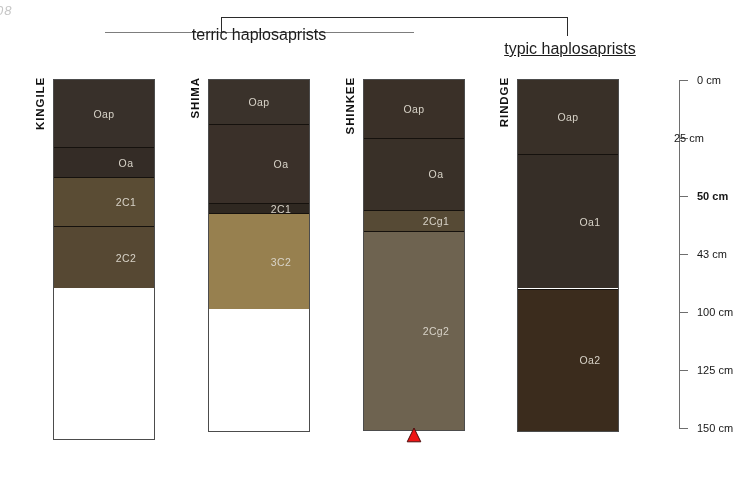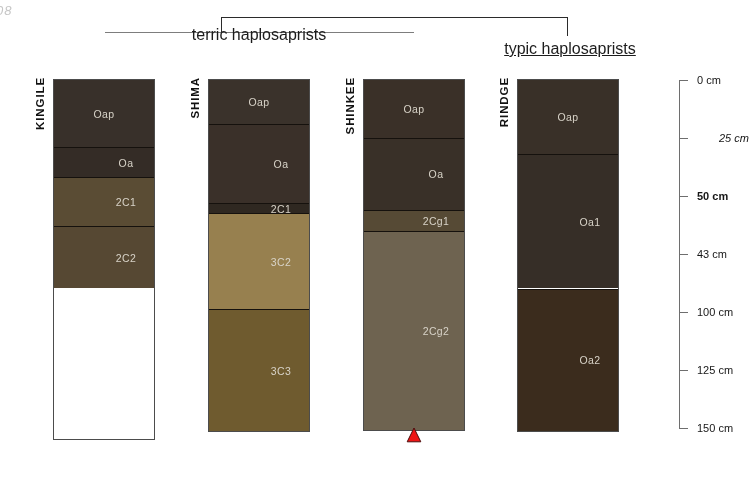--- a/index.html
+++ b/index.html
@@ -78,23 +78,20 @@
         </div>
         <div class="horizon hb" style="top: 44.0173px; height: 78.7678px; background: rgb(58, 48, 41);">
           <span class="horizon-label">Oa</span>
         </div>
         <div class="horizon hb" style="top: 122.785px; height: 10.4252px; background: rgb(47, 40, 33);">
           <span class="horizon-label">2C1</span>
         </div>
         <div class="horizon hb" style="top: 133.21px; height: 96.1431px; background: rgb(151, 128, 79);">
           <span class="horizon-label">3C2</span>
         </div>
-        <div class="horizon hb" style="top: 229.353px; height: 121.627px; background: rgb(111, 91, 47);">
-          <span class="horizon-label">3C3</span>
-        </div>
       </div>
       <div class="prof-name" style="left: 344px; top: 77px;">SHINKEE</div>
       <div class="profile-column" style="left: 363px; top: 79px; width: 102px; height: 351.822px;">
         <div class="horizon" style="top: 0px; height: 57.9175px; background: rgb(58, 48, 40);">
           <span class="horizon-label">Oap</span>
         </div>
         <div class="horizon hb" style="top: 57.9175px; height: 71.8177px; background: rgb(57, 48, 40);">
           <span class="horizon-label">Oa</span>
         </div>
         <div class="horizon hb" style="top: 129.735px; height: 20.8503px; background: rgb(86, 74, 53);">
@@ -116,21 +113,21 @@
           <span class="horizon-label">Oa2</span>
         </div>
       </div>
     </div>
 
   <div id="scale">
       <div class="scale-line" style="left: 679px; top: 80px; height: 347.505px;"></div>
       <div class="scale-tick" style="left: 679px; top: 80px;"></div>
       <div class="scale-tick-label" style="left: 697px; top: 74px;">0 cm</div>
       <div class="scale-tick" style="left: 679px; top: 137.917px;"></div>
-      <div class="scale-tick-label" style="left: 719px; top: 131.917px; font-style: italic;">25 cm</div>
+      <div class="scale-tick-label" style="left: 674px; top: 131.917px;">25 cm</div>
       <div class="scale-tick" style="left: 679px; top: 195.835px;"></div>
       <div class="scale-tick-label" style="left: 697px; top: 189.835px; font-weight: bold;">50 cm</div>
       <div class="scale-tick" style="left: 679px; top: 253.752px;"></div>
       <div class="scale-tick-label" style="left: 697px; top: 247.752px;">43 cm</div>
       <div class="scale-tick" style="left: 679px; top: 311.67px;"></div>
       <div class="scale-tick-label" style="left: 697px; top: 305.67px;">100 cm</div>
       <div class="scale-tick" style="left: 679px; top: 369.587px;"></div>
       <div class="scale-tick-label" style="left: 697px; top: 363.587px;">125 cm</div>
       <div class="scale-tick" style="left: 679px; top: 427.505px;"></div>
       <div class="scale-tick-label" style="left: 697px; top: 421.505px;">150 cm</div>

